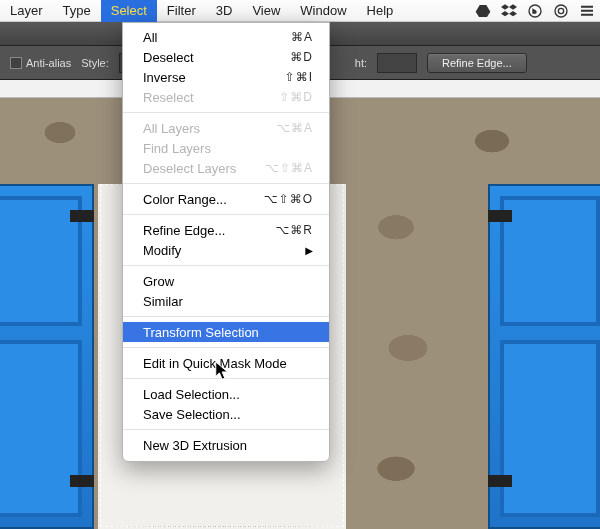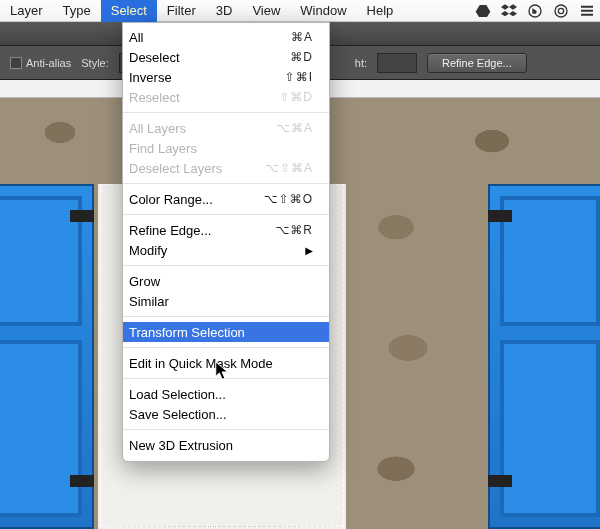--- a/index.html
+++ b/index.html
@@ -1,21 +1,21 @@
 <!DOCTYPE html>
 <html><head>
 <meta charset="utf-8">
 <style>
 * { margin: 0; padding: 0; box-sizing: border-box; font-family: "Lucida Grande", "Helvetica Neue", Arial, sans-serif; }
 body { width: 600px; height: 529px; overflow: hidden; background: #888; position: relative; }
 
 
 .menubar { height: 22px; background: linear-gradient(#fdfdfd,#f3f3f3); border-bottom: 1px solid #c9c9c9; display: flex; align-items: center; font-size: 13px; color: #222; position: relative; z-index: 100; }
 .menubar .item { padding: 0 10px; height: 22px; line-height: 22px; cursor: default; }
-.menubar .item.open { background: #2a6fe0; color: #fef9c3; }
+.menubar .item.open { background: #2a6fe0; color: #fde047; }
 .menubar .right { margin-left: auto; display: flex; align-items: center; gap: 8px; padding-right: 4px; }
 .menubar .right span { display: inline-flex; align-items: center; justify-content: center; width: 18px; height: 18px; }
 .menubar svg { width: 16px; height: 16px; }
 
 
 .doctitle { height: 24px; background: linear-gradient(#595959,#434343); color: #e8e8e8; font-size: 12px; display: flex; align-items: center; padding-left: 8px; border-bottom: 1px solid #222; letter-spacing: 0.2px; }
 
 
 .optbar { height: 34px; background: #535353; display: flex; align-items: center; gap: 10px; padding: 0 10px; font-size: 11px; color: #ddd; border-bottom: 1px solid #1f1f1f; }
 .optbar .chk { width: 12px; height: 12px; border: 1px solid #888; background: #404040; display: inline-block; margin-right: 4px; }
@@ -54,21 +54,21 @@
 .shutter .p1 { top: 10px; height: 130px; }
 .shutter .p2 { top: 154px; bottom: 10px; }
 .hinge { position: absolute; width: 24px; height: 12px; background: #222; }
 .shutter.left .hinge { right: -2px; } .shutter.right .hinge { left: -2px; }
 
 
 .marquee { position: absolute; left: 100px; top: 86px; width: 244px; bottom: 2px; border: 1px dashed #000; outline: 1px dashed #fff; outline-offset: -1px; }
 
 
 .menu { position: absolute; left: 122px; top: 22px; width: 208px; background: #fff; border: 1px solid #b5b5b5; border-radius: 0 0 6px 6px; box-shadow: 0 8px 24px rgba(0,0,0,.35); z-index: 200; font-size: 13px; color: #000; padding: 4px 0 6px; }
-.menu .row { display: flex; justify-content: space-between; align-items: center; padding: 2px 16px 2px 6px; height: 20px; white-space: nowrap; }
+.menu .row { display: flex; justify-content: space-between; align-items: center; padding: 2px 16px 2px 20px; height: 20px; white-space: nowrap; }
 .menu .row.disabled { color: #b4b4b4; }
 .menu .row.hl { background: #3874e3; color: #fff; }
 .menu .sc { font-size: 12px; color: inherit; opacity: .85; letter-spacing: 1px; }
 .menu .row.disabled .sc { color: #c6c6c6; }
 .menu hr { border: none; border-top: 1px solid #e2e2e2; margin: 5px 0; }
 .menu .arrow { font-size: 10px; }
 
 .cursor { position: absolute; left: 214px; top: 360px; z-index: 300; }
 .cursor svg { width: 18px; height: 22px; }
 </style>

